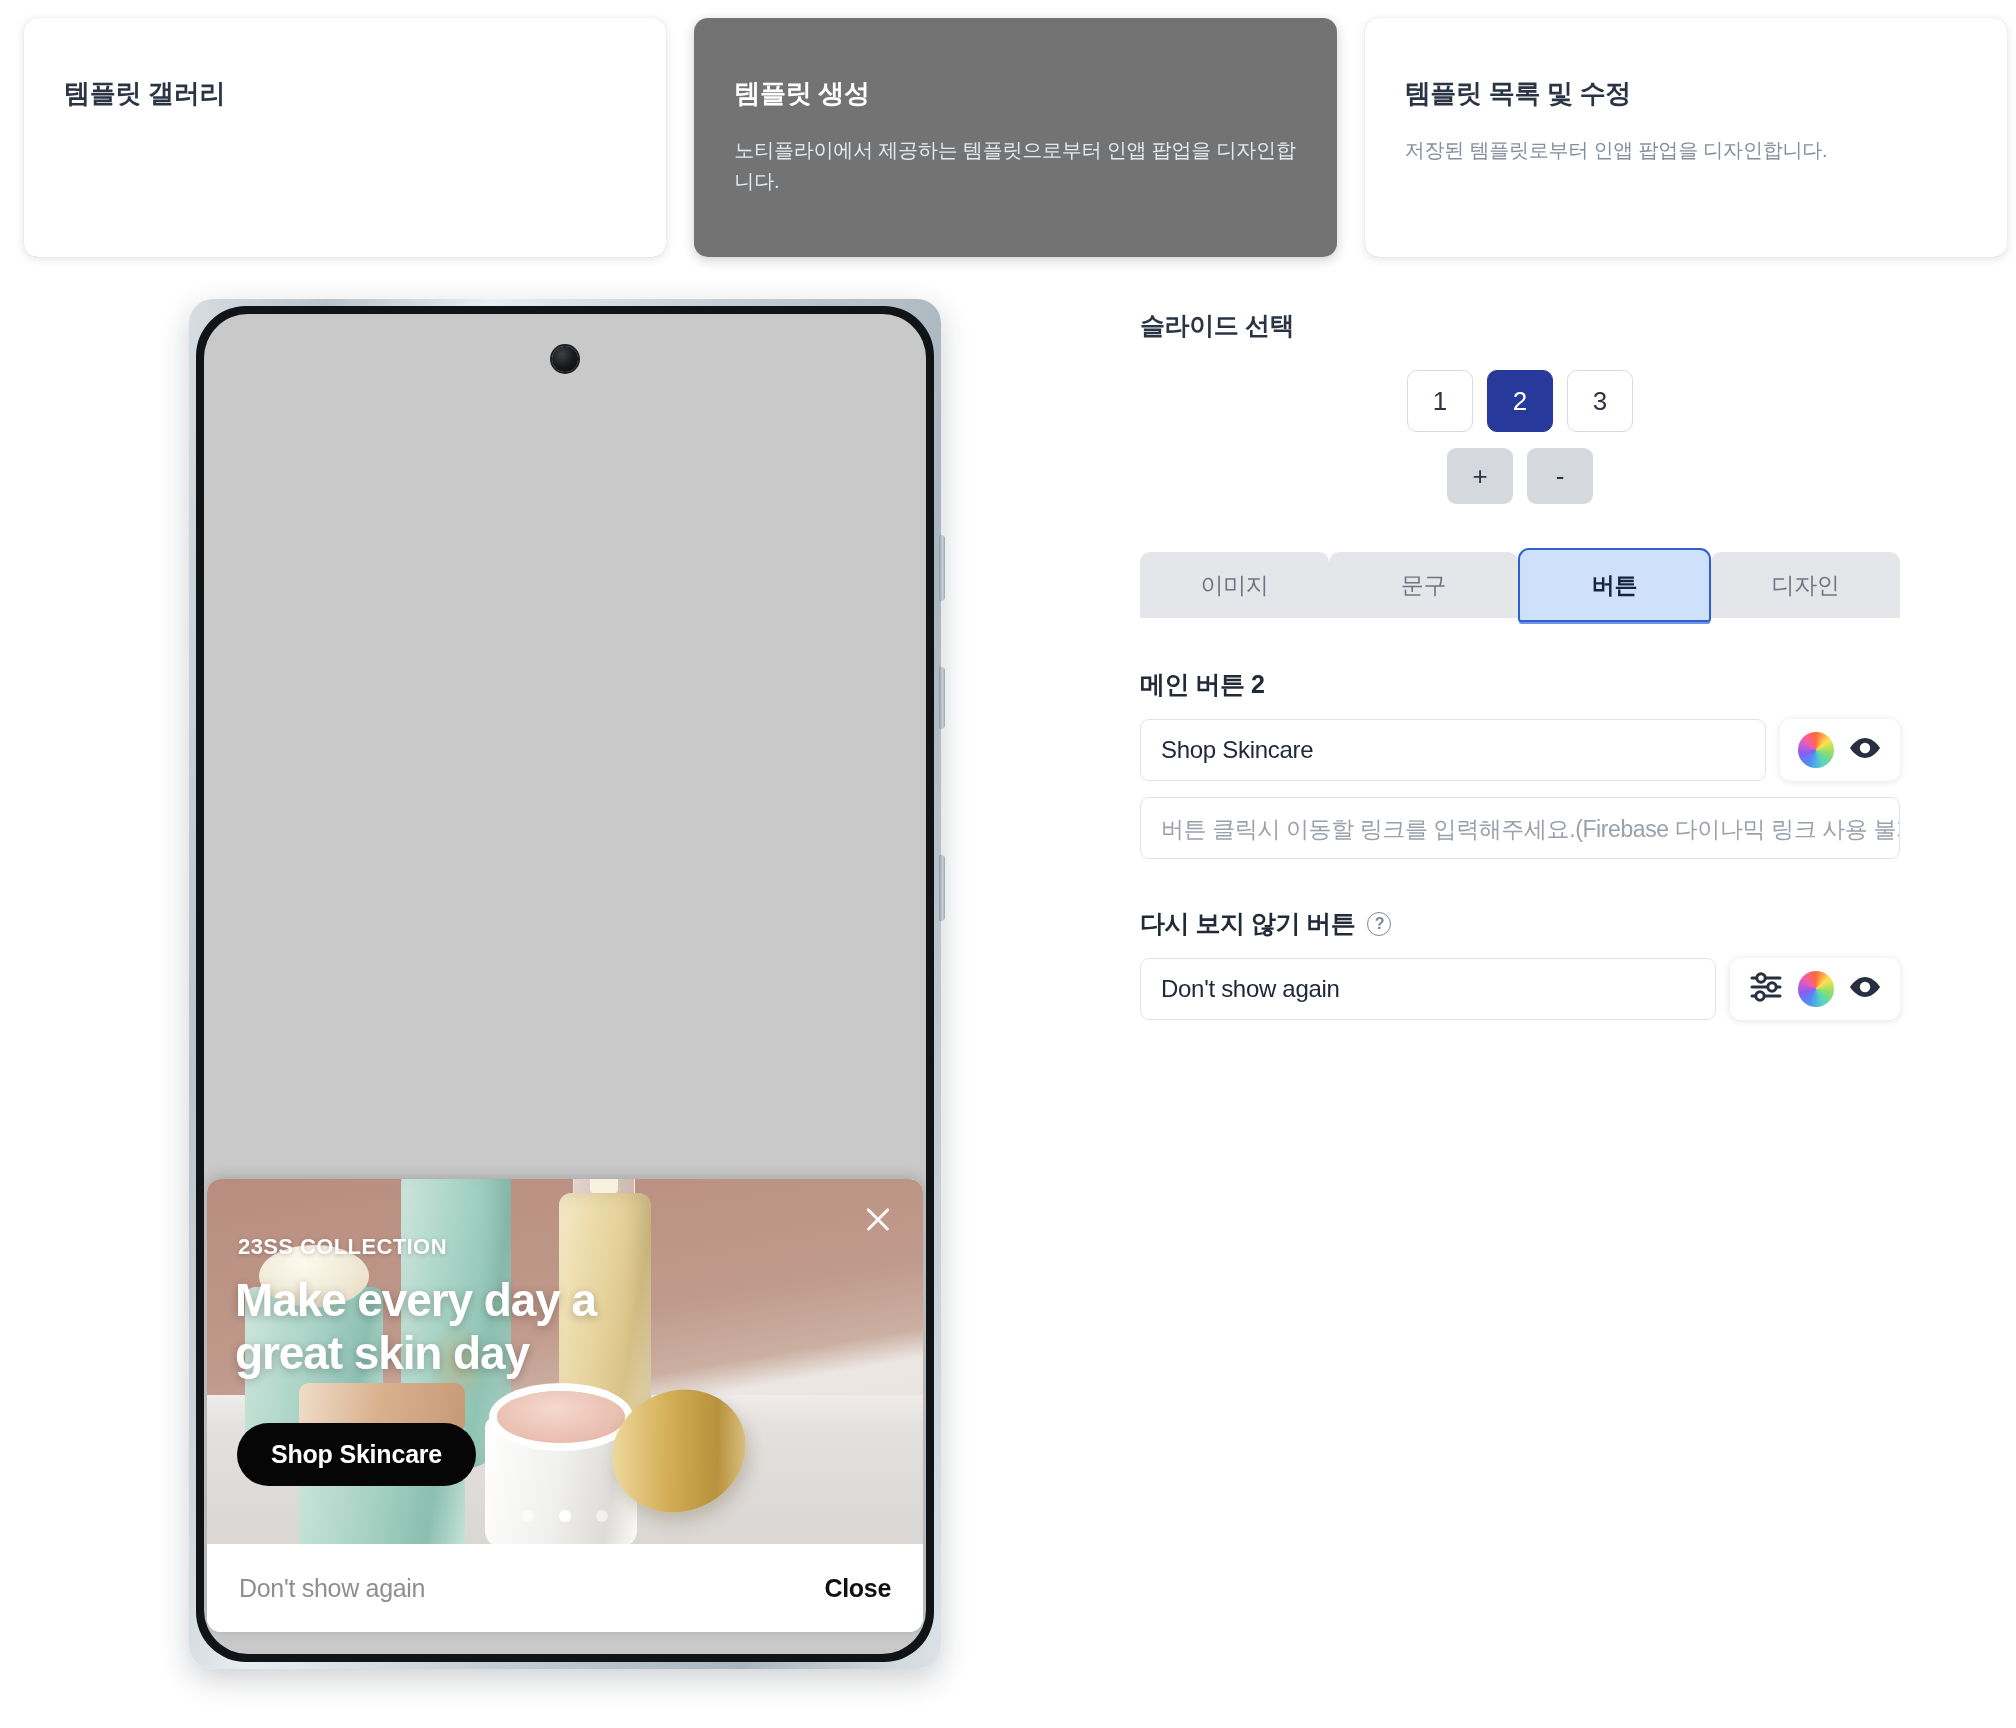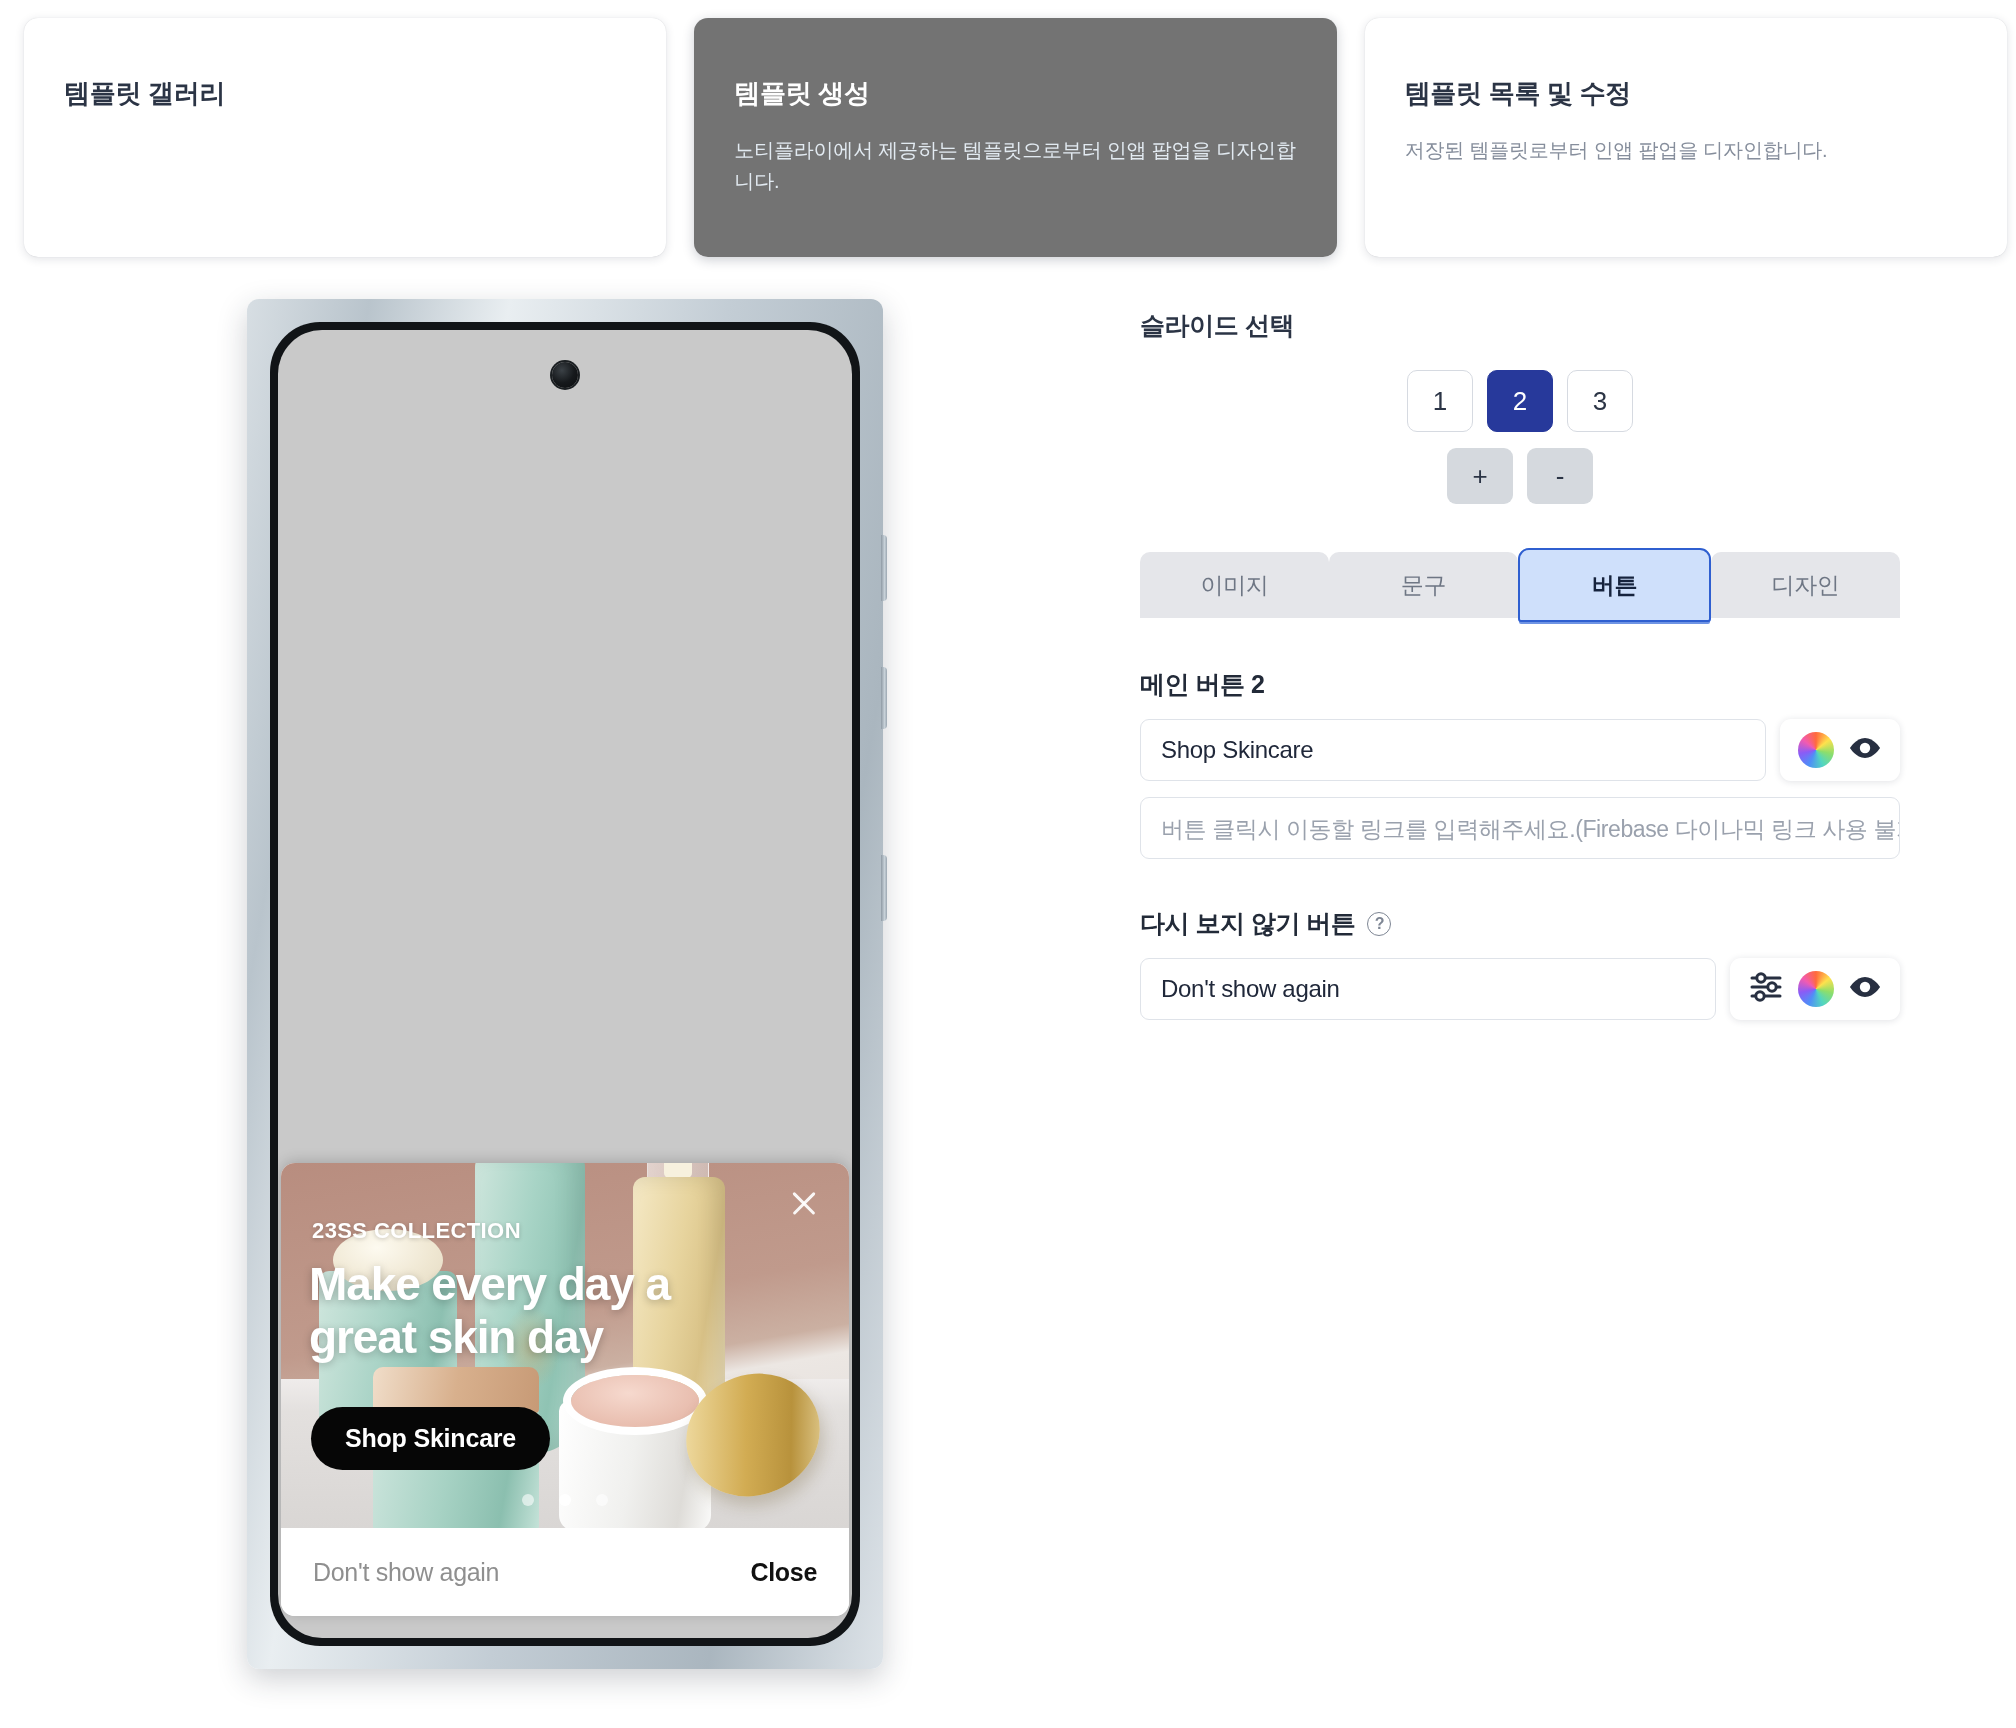--- a/index.html
+++ b/index.html
@@ -61,25 +61,25 @@
     padding-top: 12px;
   }
   .panel-col {
     flex: 1;
     padding-top: 22px;
   }
 
   
   .phone {
     position: relative;
-    width: 636px;
+    width: 752px;
     height: 1370px;
-    border-radius: 12px;
+    border-radius: 24px;
     background: linear-gradient(100deg, #d7dee3 0%, #b9c4cc 14%, #e9eef1 30%, #c3cdd5 55%, #aab6bf 80%, #dde3e8 100%);
-    padding: 23px;
+    padding: 7px;
     box-shadow: 0 10px 30px rgba(30,40,55,0.22);
   }
   .phone-inner {
     position: relative;
     width: 100%;
     height: 100%;
     border-radius: 50px;
     background: #111417;
     padding: 8px;
     overflow: hidden;

